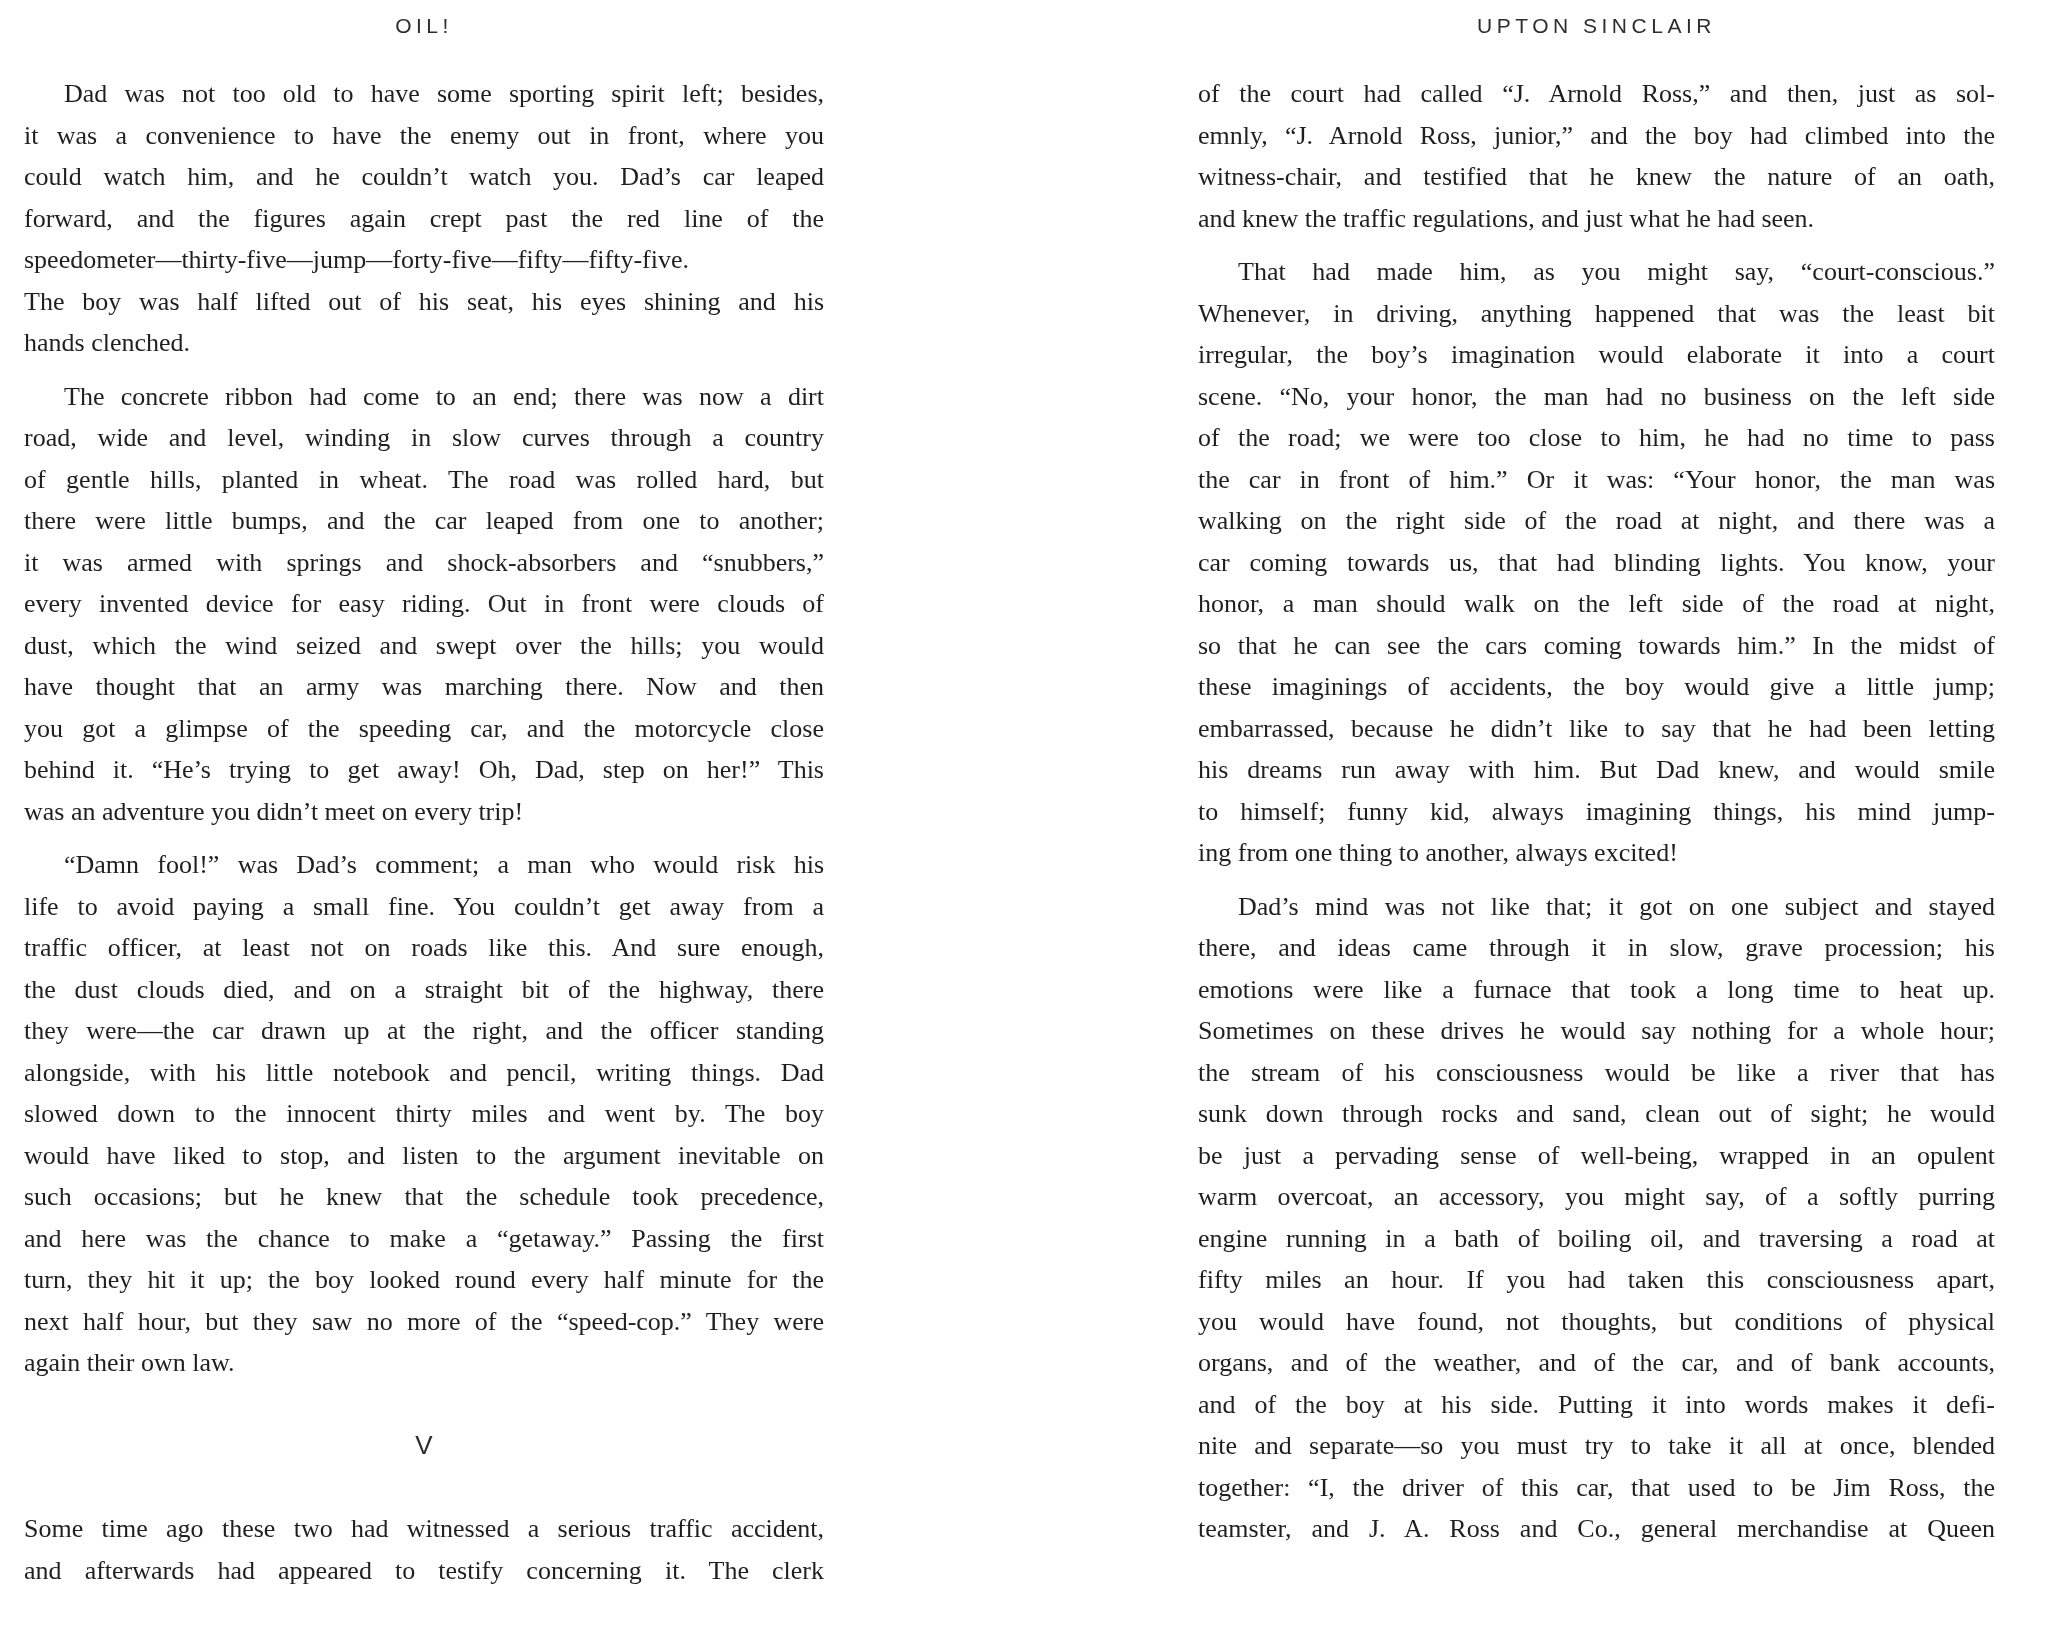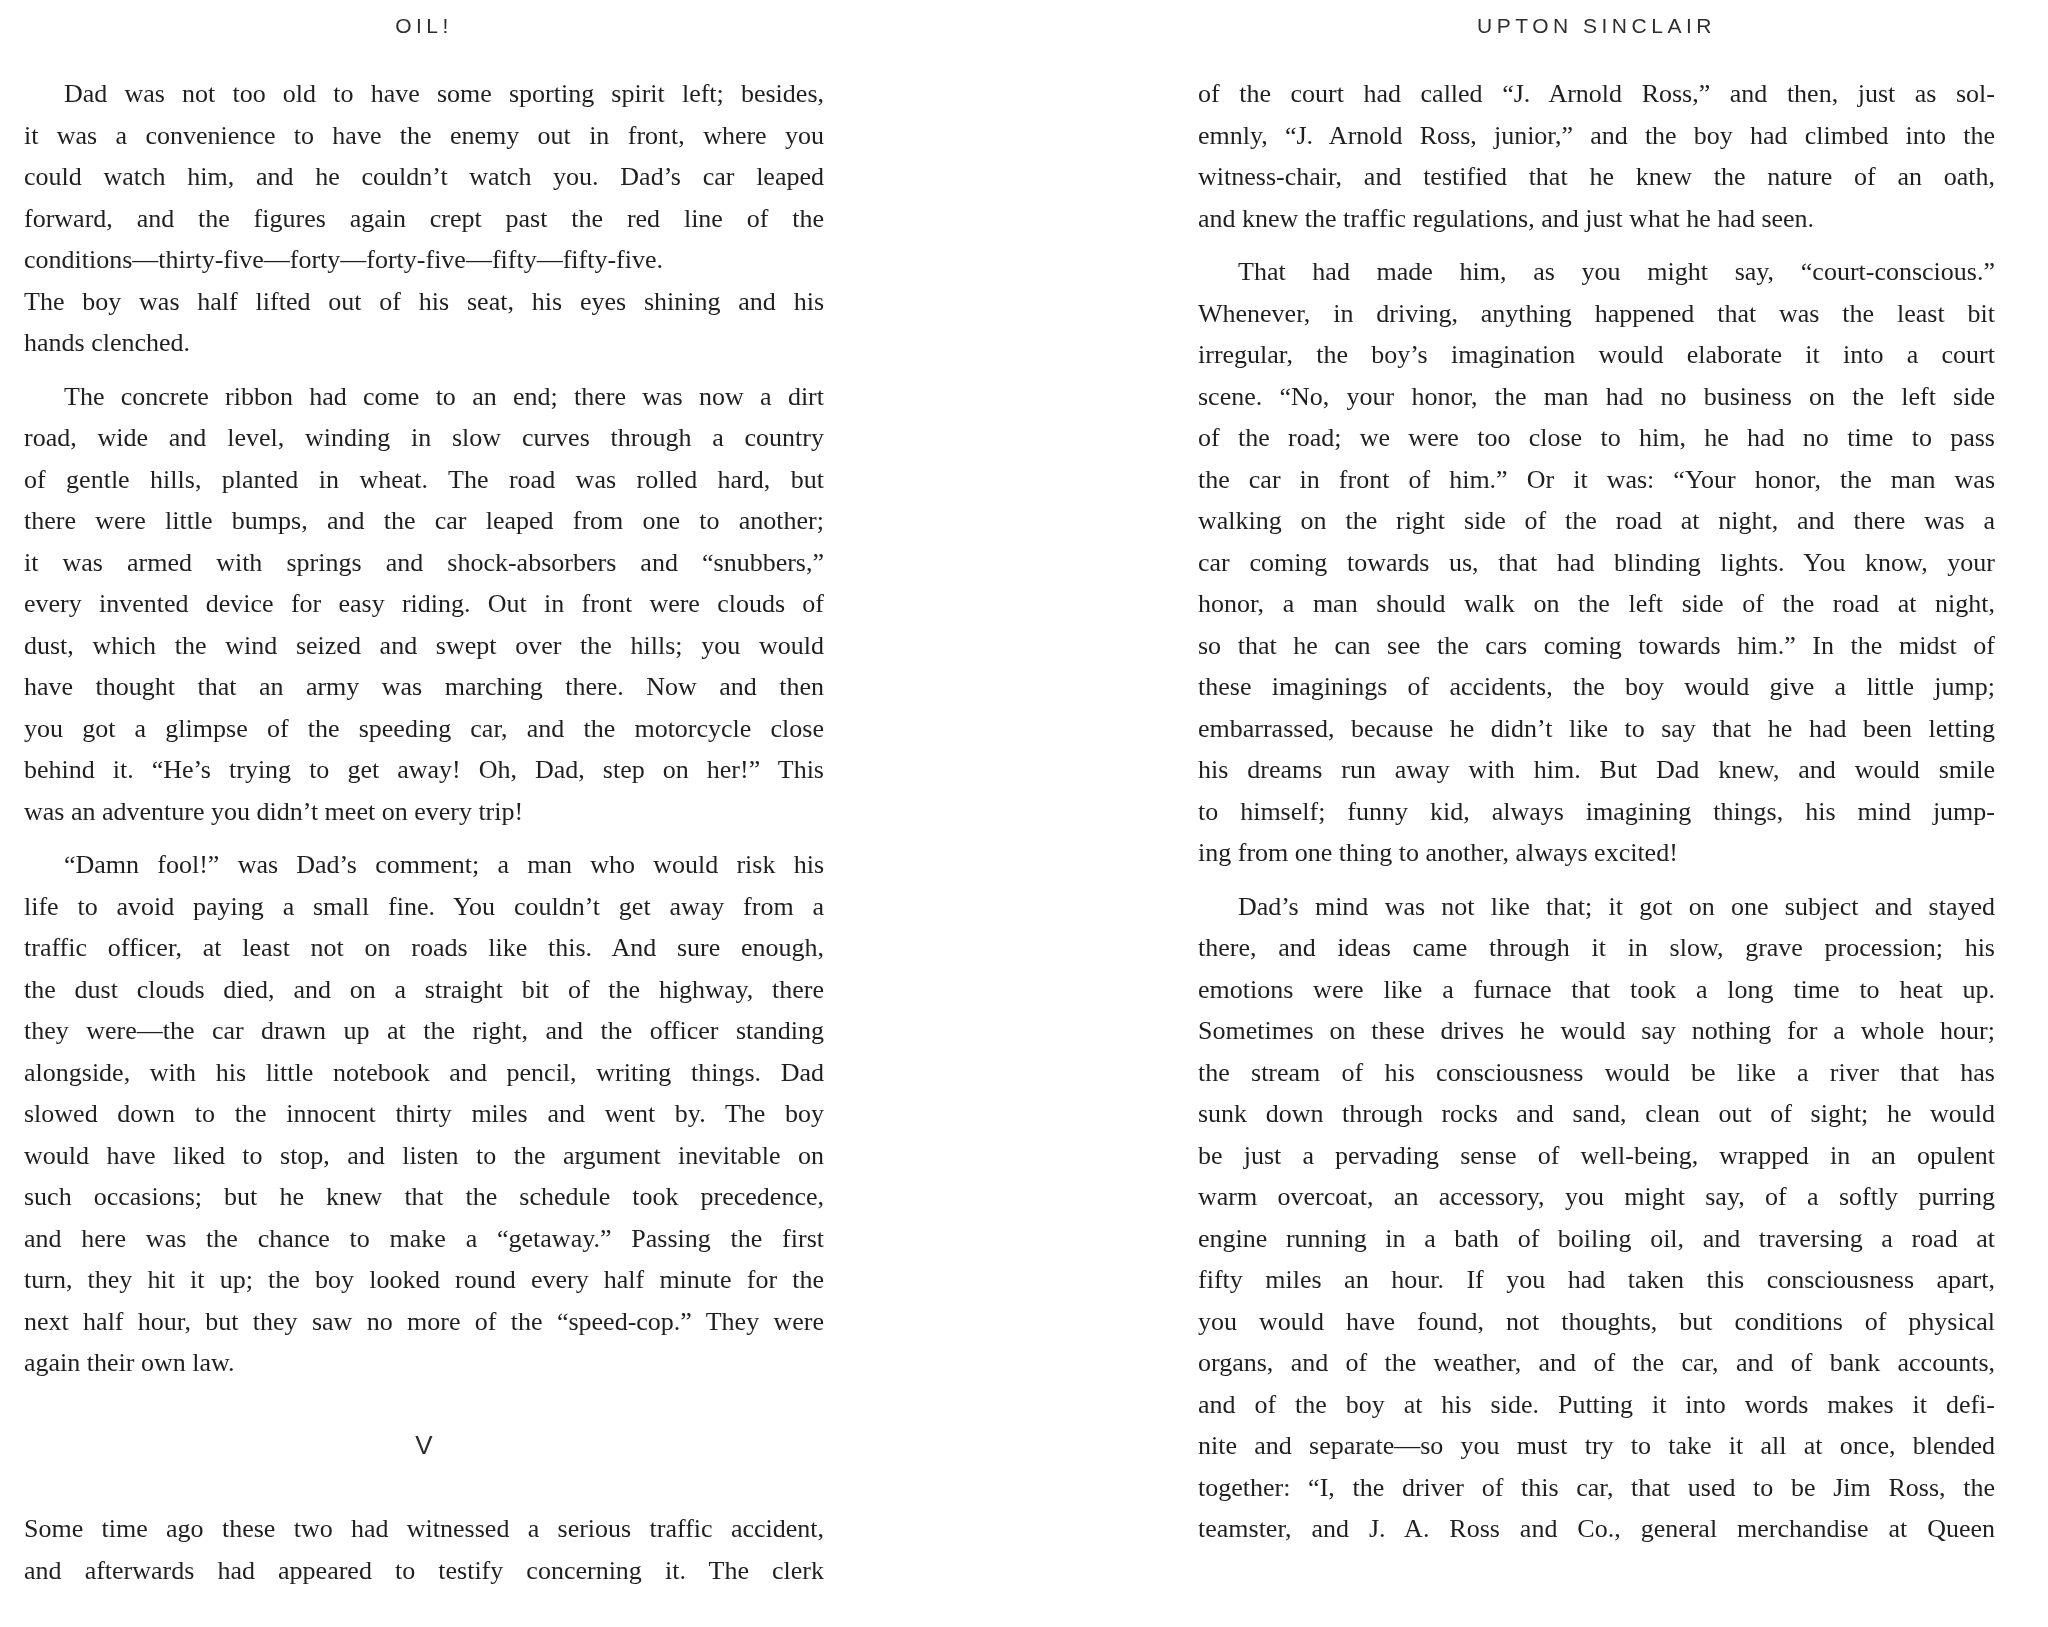--- a/index.html
+++ b/index.html
@@ -81,21 +81,21 @@
 <main class="spread">
 
   <section class="page left">
     <header class="running-head">OIL!</header>
     <div class="text-body" id="body-left">
         <div class="para">
           <div class="line indent">Dad was not too old to have some sporting spirit left; besides,</div>
           <div class="line">it was a convenience to have the enemy out in front, where you</div>
           <div class="line">could watch him, and he couldn’t watch you. Dad’s car leaped</div>
           <div class="line">forward, and the figures again crept past the red line of the</div>
-          <div class="line">conditions—thirty-five—forty—forty-five—fifty—fifty-five.</div>
+          <div class="line">speedometer—thirty-five—jump—forty-five—fifty—fifty-five.</div>
           <div class="line">The boy was half lifted out of his seat, his eyes shining and his</div>
           <div class="line no-just">hands clenched.</div>
         </div>
         <div class="para">
           <div class="line indent">The concrete ribbon had come to an end; there was now a dirt</div>
           <div class="line">road, wide and level, winding in slow curves through a country</div>
           <div class="line">of gentle hills, planted in wheat. The road was rolled hard, but</div>
           <div class="line">there were little bumps, and the car leaped from one to another;</div>
           <div class="line">it was armed with springs and shock-absorbers and “snubbers,”</div>
           <div class="line">every invented device for easy riding. Out in front were clouds of</div>

